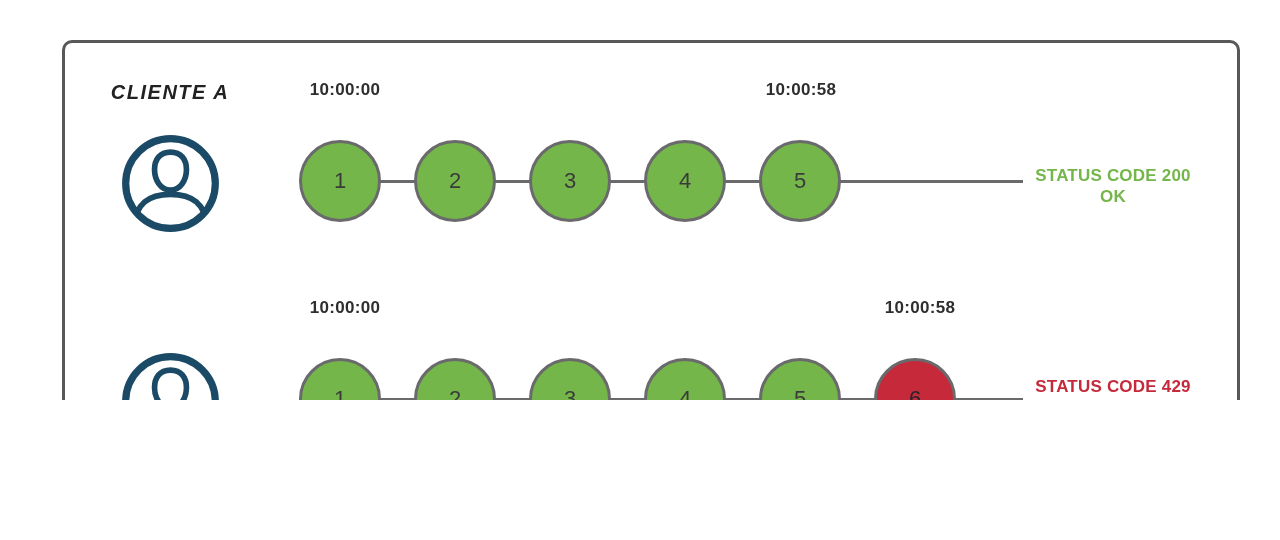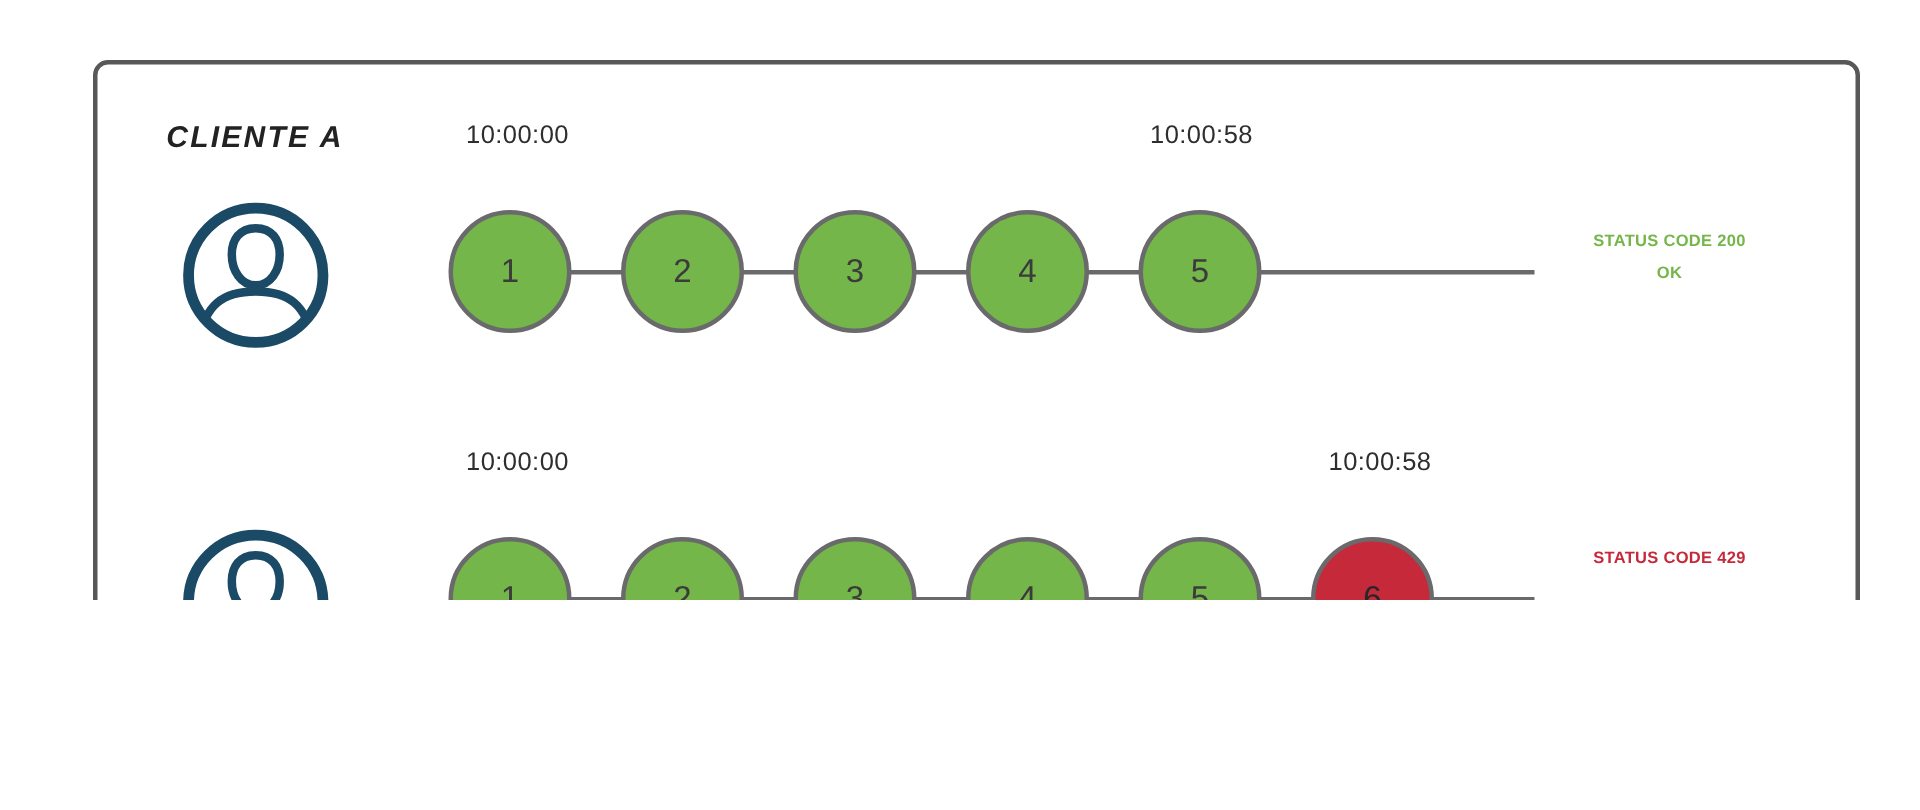--- a/index.html
+++ b/index.html
@@ -49,21 +49,21 @@
     width: 103px; height: 103px;
     display: block;
   }
 
   .ts {
     position: absolute;
     top: 0;
     width: 96px;
     text-align: center;
     font-size: 17px;
-    font-weight: normal;
+    font-weight: bold;
     color: #2e2e30;
     letter-spacing: 0.3px;
     white-space: nowrap;
   }
   .ts-start { left: 297px; }
   .row-a .ts-end { left: 753px; }
   .row-b .ts-end { left: 872px; }
 
   .track {
     position: absolute;
@@ -89,25 +89,26 @@
     z-index: 1;
   }
   .request-circle.ok { background: #74b649; }
   .request-circle.blocked { background: #c5293a; color: #26262b; }
 
   .status {
     position: absolute;
     left: 1028px;
     width: 170px;
     text-align: center;
-    font-size: 11px;
+    font-size: 17px;
     font-weight: bold;
     line-height: 21px;
     letter-spacing: 0.2px;
     white-space: nowrap;
+    margin-top: 14px;
   }
   .row-a .status { top: 71px; }
   .row-b .status { top: 64px; }
   .status-success { color: #74b649; }
   .status-error { color: #c5293a; }
 </style>
 </head>
 <body>
 
 <div class="canvas">

